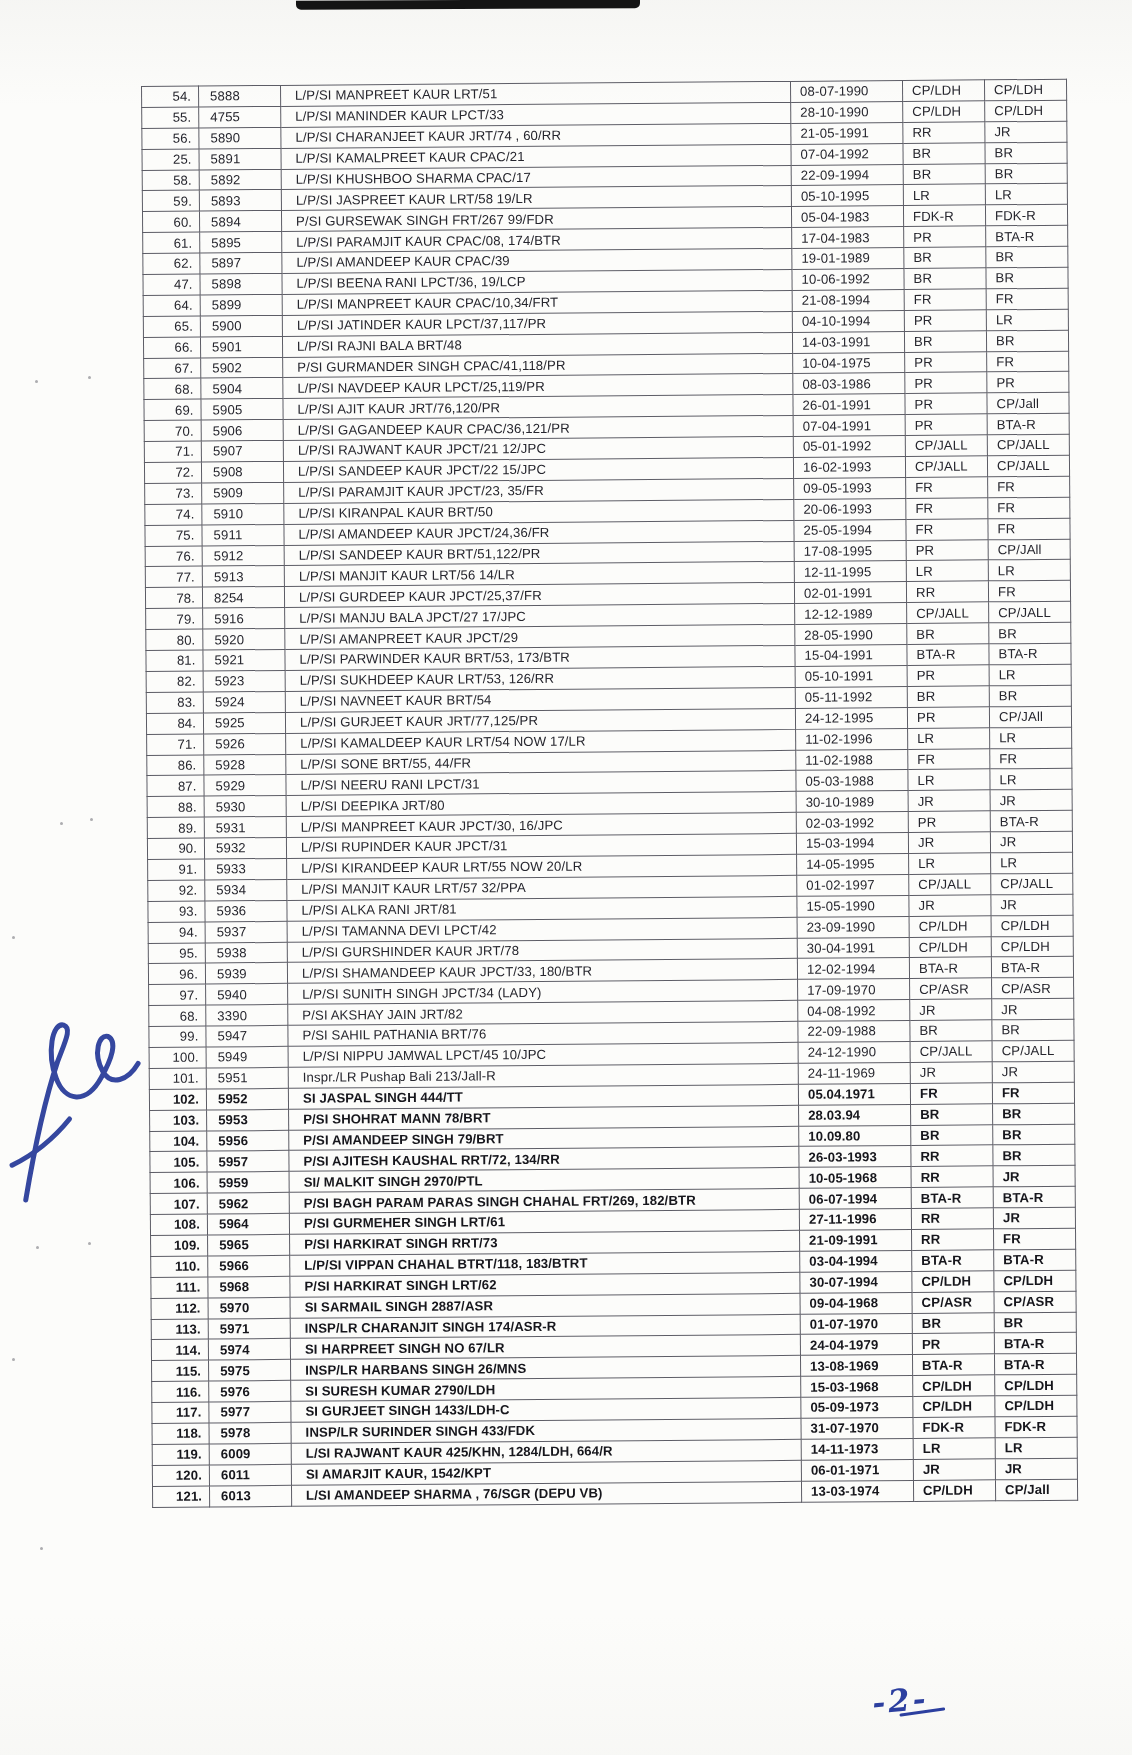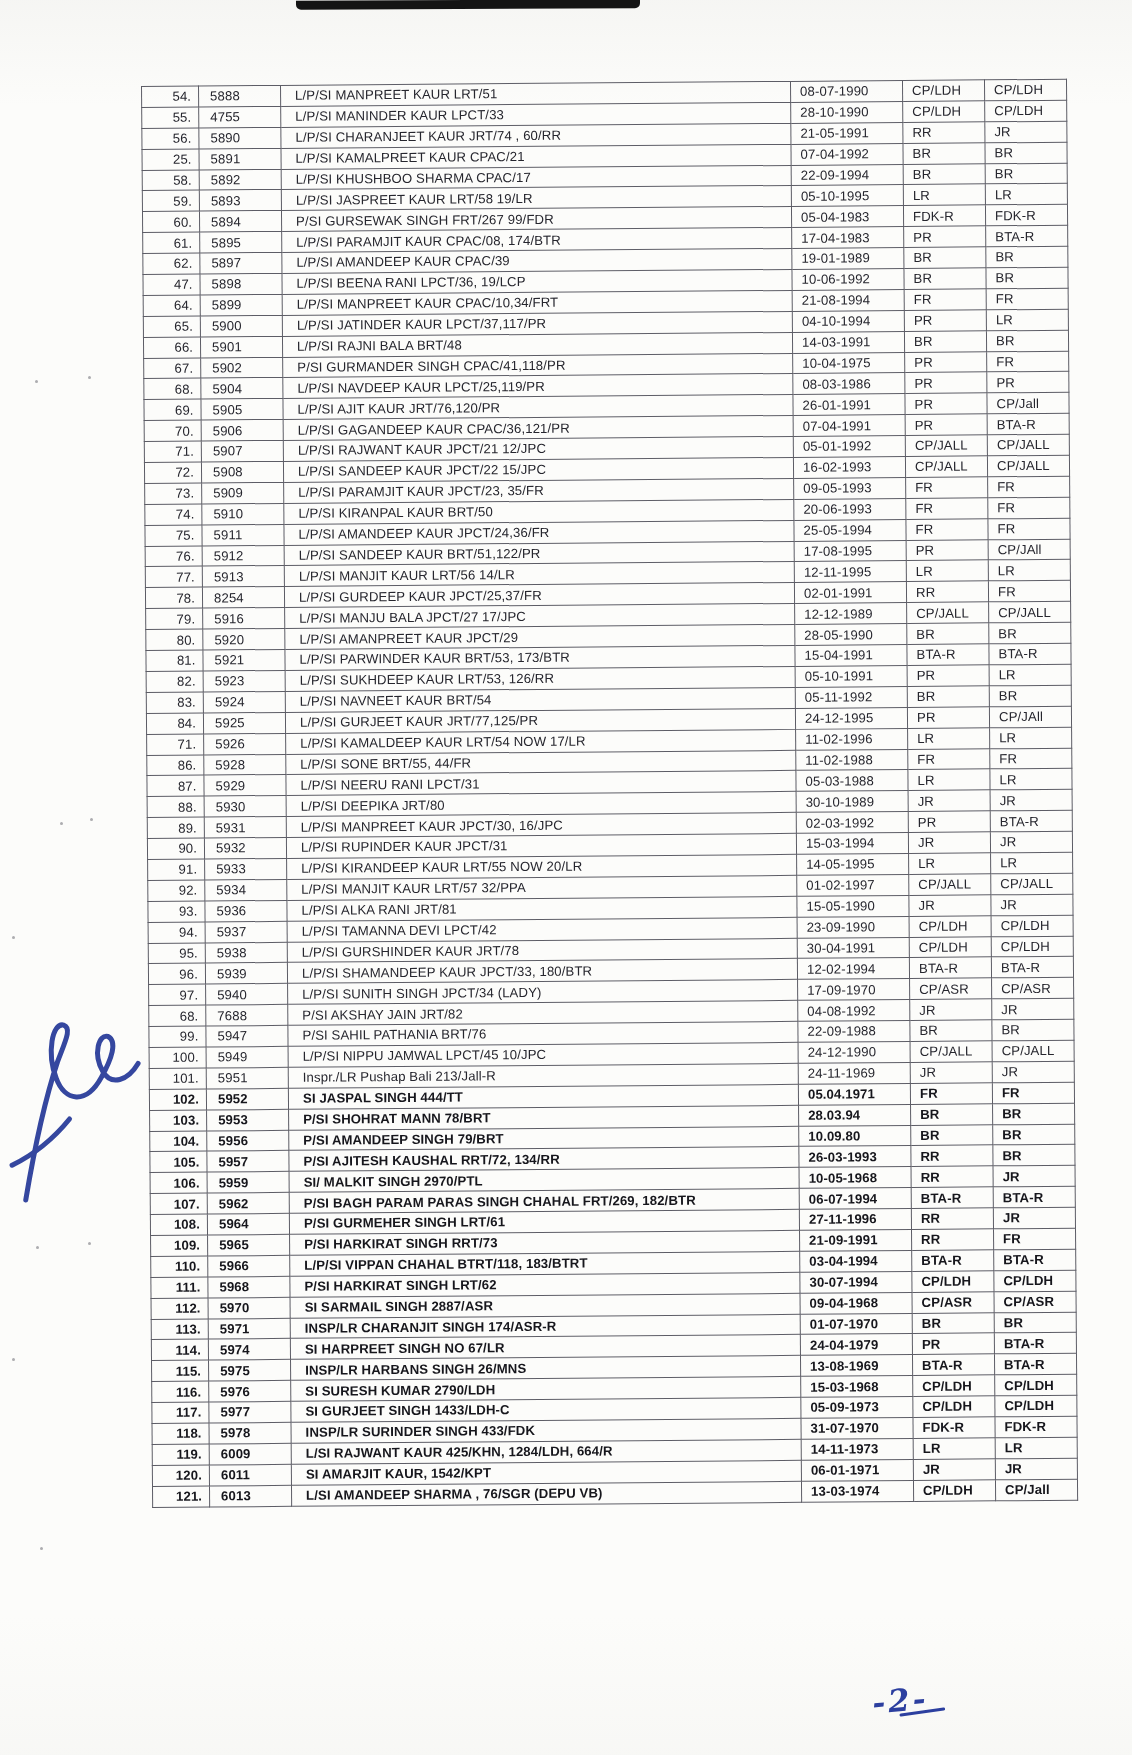--- a/index.html
+++ b/index.html
@@ -411,21 +411,21 @@
         <tr>
     <td class="c-sno">97.</td>
     <td class="c-id">5940</td>
     <td class="c-name">L/P/SI SUNITH SINGH JPCT/34 (LADY)</td>
     <td class="c-date">17-09-1970</td>
     <td class="c-code1">CP/ASR</td>
     <td class="c-code2">CP/ASR</td>
   </tr>
         <tr>
     <td class="c-sno">68.</td>
-    <td class="c-id">7688</td>
+    <td class="c-id">3390</td>
     <td class="c-name">P/SI AKSHAY JAIN JRT/82</td>
     <td class="c-date">04-08-1992</td>
     <td class="c-code1">JR</td>
     <td class="c-code2">JR</td>
   </tr>
         <tr>
     <td class="c-sno">99.</td>
     <td class="c-id">5947</td>
     <td class="c-name">P/SI SAHIL PATHANIA BRT/76</td>
     <td class="c-date">22-09-1988</td>

